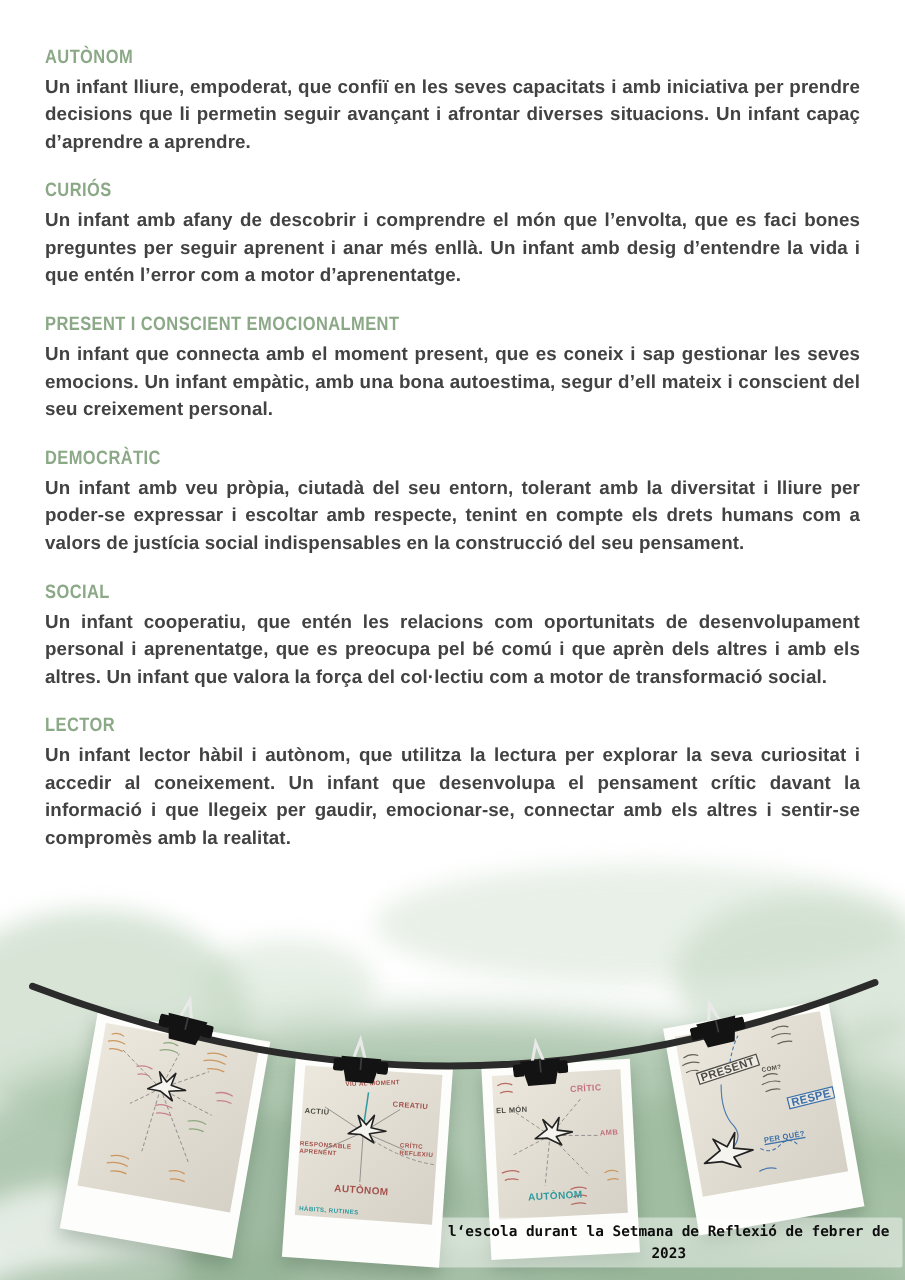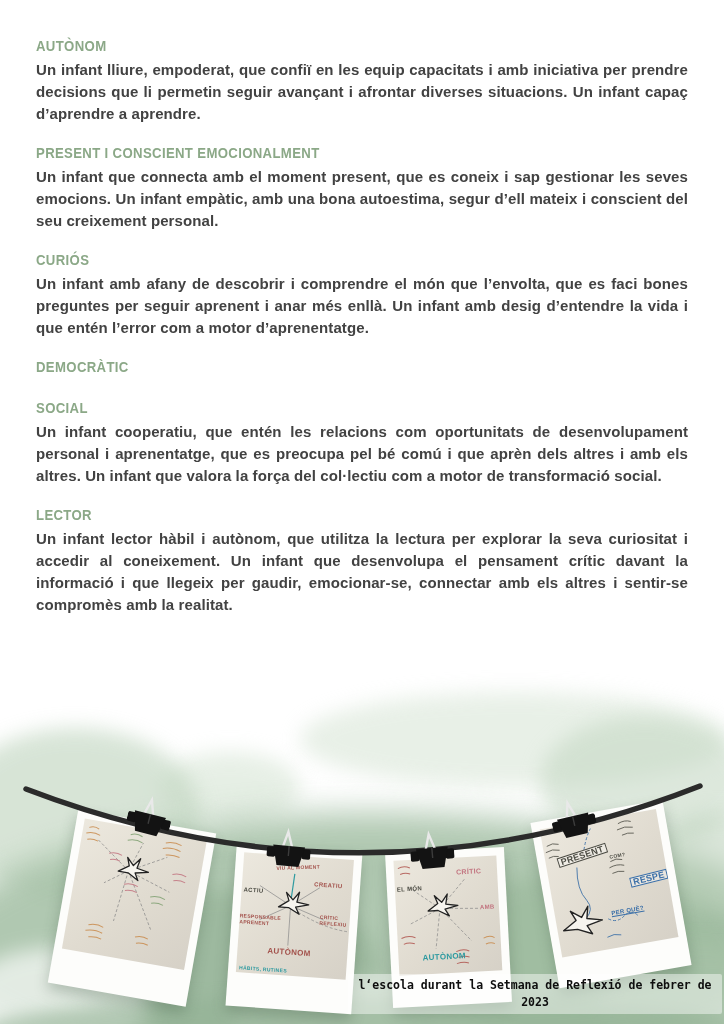--- a/index.html
+++ b/index.html
@@ -59,32 +59,33 @@
     <div class="wc" style="left:600px;top:944px;width:210px;height:130px;background:#a9c3a9;opacity:.55;"></div>
     <div class="wc" style="left:-40px;top:948px;width:190px;height:110px;background:#ffffff;opacity:.65;"></div>
     <div class="wc" style="left:230px;top:976px;width:180px;height:90px;background:#cfdecd;opacity:.5;"></div>
     <div class="wc" style="left:650px;top:812px;width:140px;height:100px;background:#b9cfb8;opacity:.5;"></div>
     <div class="wc" style="left:-20px;top:996px;width:780px;height:70px;background:#93b295;opacity:.6;filter:blur(8px);"></div>
   </div>
 
   <div class="content">
     <div class="section">
       <h2>AUTÒNOM</h2>
-      <p>Un infant lliure, empoderat, que confiï en les equip capacitats i amb iniciativa per prendre decisions que li permetin seguir avançant i afrontar diverses situacions. Un infant capaç d’aprendre a aprendre.</p>
+      <p>Un infant lliure, empoderat, que confiï en les seves capacitats i amb iniciativa per prendre decisions que li permetin seguir avançant i afrontar diverses situacions. Un infant capaç d’aprendre a aprendre.</p>
+    </div>
+    <div class="section">
+      <h2>CURIÓS</h2>
+      <p>Un infant amb afany de descobrir i comprendre el món que l’envolta, que es faci bones preguntes per seguir aprenent i anar més enllà. Un infant amb desig d’entendre la vida i que entén l’error com a motor d’aprenentatge.</p>
     </div>
     <div class="section">
       <h2>PRESENT I CONSCIENT EMOCIONALMENT</h2>
       <p>Un infant que connecta amb el moment present, que es coneix i sap gestionar les seves emocions. Un infant empàtic, amb una bona autoestima, segur d’ell mateix i conscient del seu creixement personal.</p>
     </div>
     <div class="section">
-      <h2>CURIÓS</h2>
-      <p>Un infant amb afany de descobrir i comprendre el món que l’envolta, que es faci bones preguntes per seguir aprenent i anar més enllà. Un infant amb desig d’entendre la vida i que entén l’error com a motor d’aprenentatge.</p>
-    </div>
-    <div class="section">
       <h2>DEMOCRÀTIC</h2>
+      <p>Un infant amb veu pròpia, ciutadà del seu entorn, tolerant amb la diversitat i lliure per poder-se expressar i escoltar amb respecte, tenint en compte els drets humans com a valors de justícia social indispensables en la construcció del seu pensament.</p>
     </div>
     <div class="section">
       <h2>SOCIAL</h2>
       <p>Un infant cooperatiu, que entén les relacions com oportunitats de desenvolupament personal i aprenentatge, que es preocupa pel bé comú i que aprèn dels altres i amb els altres. Un infant que valora la força del col·lectiu com a motor de transformació social.</p>
     </div>
     <div class="section">
       <h2>LECTOR</h2>
       <p>Un infant lector hàbil i autònom, que utilitza la lectura per explorar la seva curiositat i accedir al coneixement. Un infant que desenvolupa el pensament crític davant la informació i que llegeix per gaudir, emocionar-se, connectar amb els altres i sentir-se compromès amb la realitat.</p>
     </div>
   </div>

